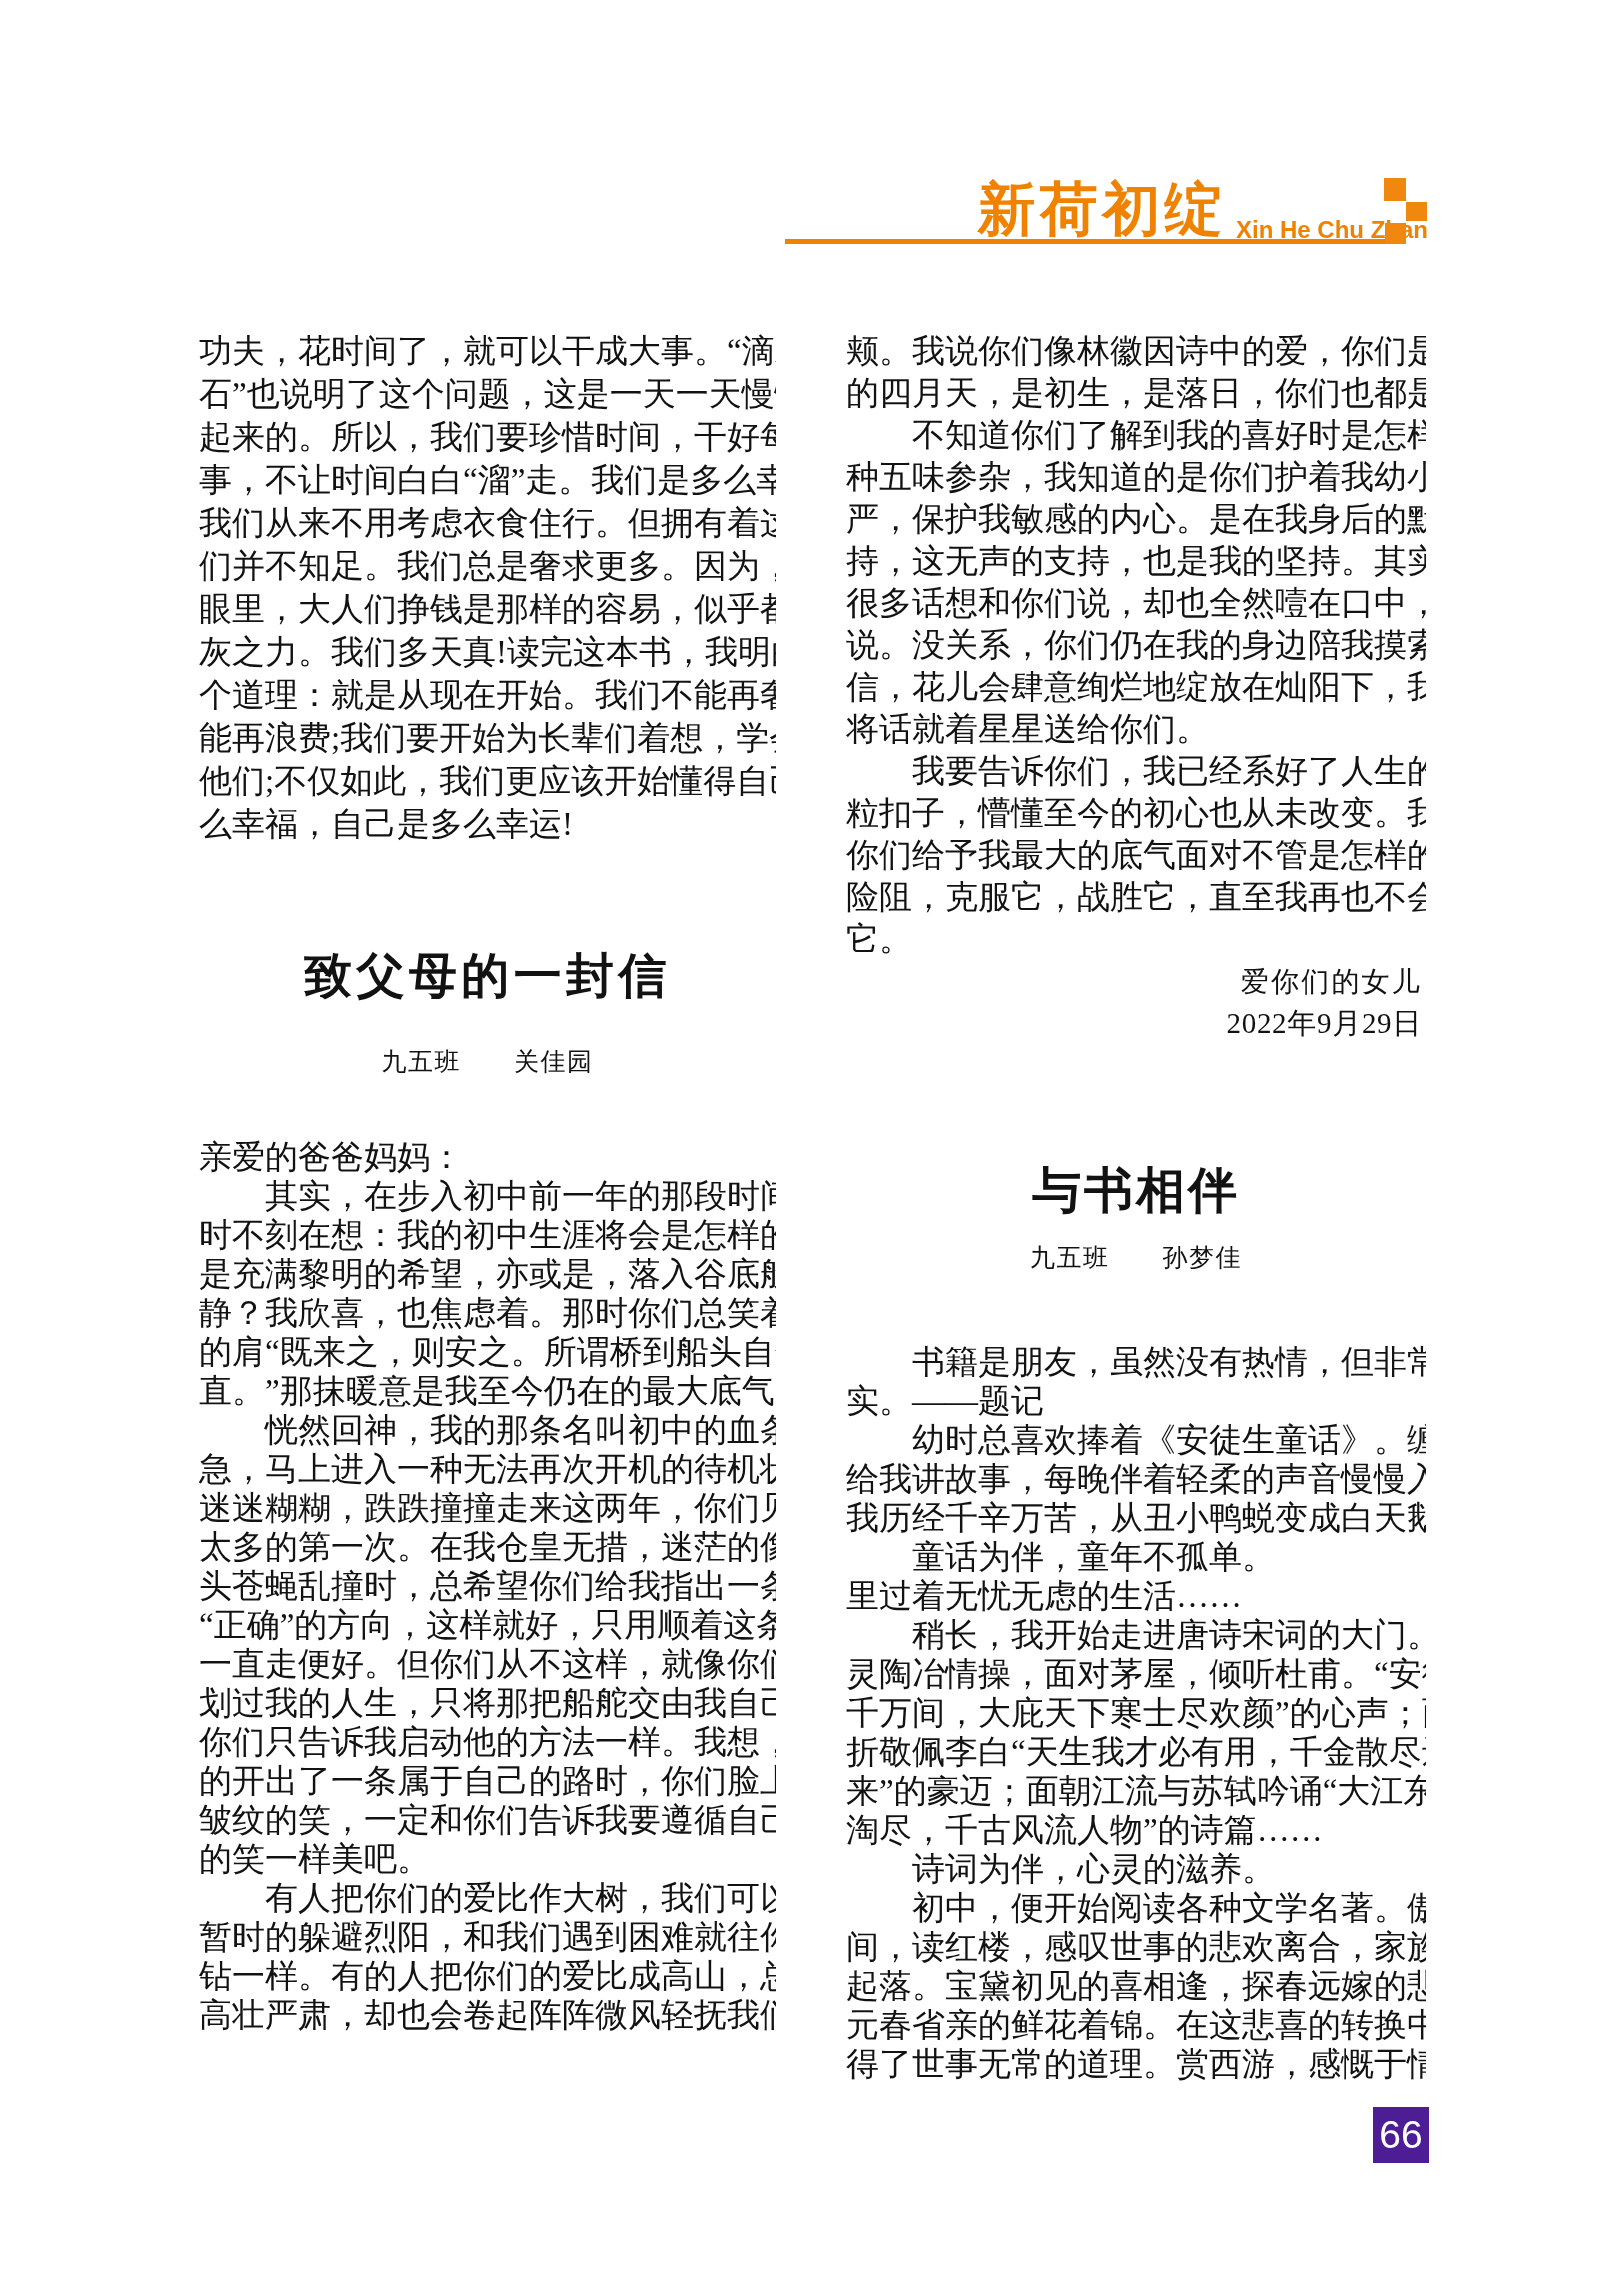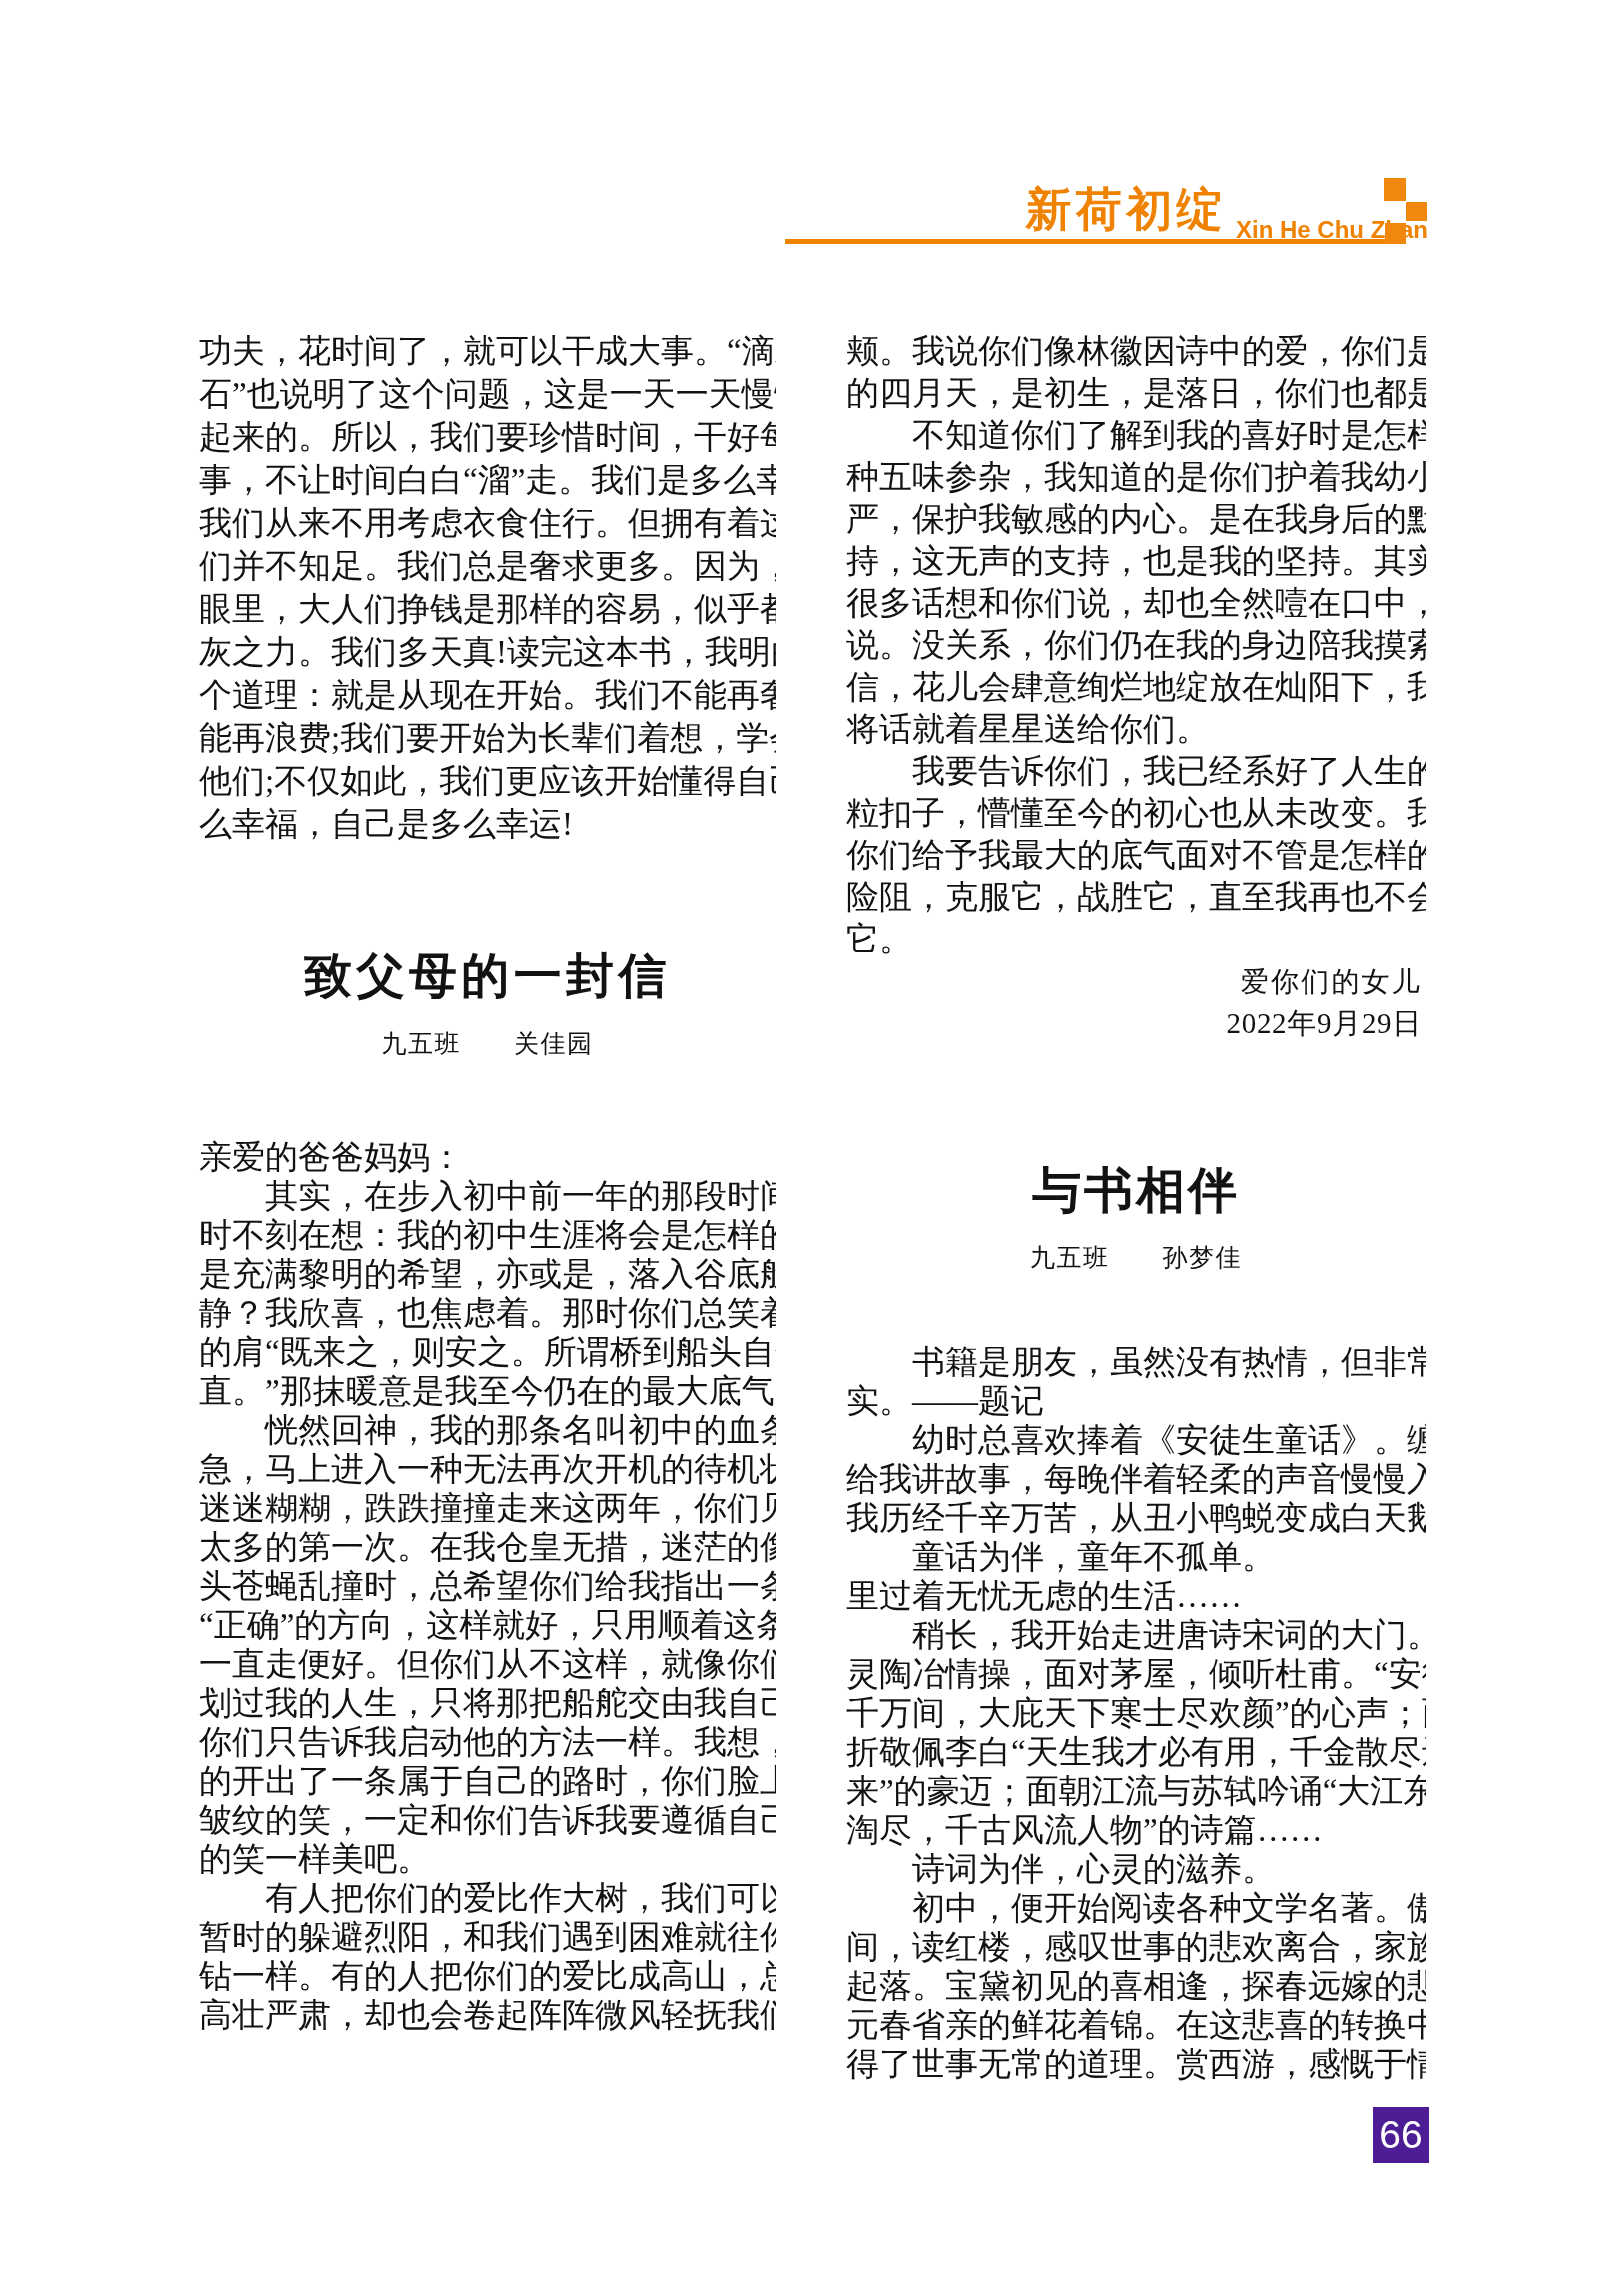--- a/index.html
+++ b/index.html
@@ -4,21 +4,21 @@
 <style>
   html,body{margin:0;padding:0;}
   body{
     width:1623px;height:2295px;position:relative;background:#ffffff;
     font-family:"Liberation Serif", serif;color:#121212;overflow:hidden;
   }
 
   
   .masthead-title{
     position:absolute;left:785px;top:175px;width:442px;height:69px;
-    text-align:right;font-size:46px;line-height:69px;font-weight:bold;
+    text-align:right;font-size:58px;line-height:69px;font-weight:bold;
     letter-spacing:4.4px;color:#EF8200;font-family:"Liberation Serif", serif;
   }
   .masthead-pinyin{
     position:absolute;left:1236px;top:217px;width:146px;height:26px;
     font-size:24px;line-height:26px;color:#EF8200;font-weight:bold;
     font-family:"Liberation Sans", sans-serif;white-space:nowrap;
   }
   .masthead-rule{
     position:absolute;left:785px;top:239px;width:600px;height:5.1px;background:#EF8200;
   }
@@ -45,21 +45,21 @@
 
   
   .article-header{position:absolute;text-align:center;}
   .ah-letter{left:199px;top:950px;width:577px;}
   .ah-essay {left:846px;top:1167px;width:580px;}
   .article-title{
     font-size:48px;line-height:51px;font-weight:bold;letter-spacing:4.4px;color:#121212;
   }
   .ah-essay .article-title{font-size:49px;line-height:48px;letter-spacing:2.9px;}
   .article-byline{
-    margin-top:29px;font-size:25px;line-height:28px;color:#121212;letter-spacing:1.5px;
+    margin-top:47px;font-size:25px;line-height:28px;color:#121212;letter-spacing:1.5px;
   }
   .ah-essay .article-byline{margin-top:29px;}
 
   
   .signature{
     position:absolute;left:846px;top:963px;width:576px;text-align:right;
   }
   .sig-name{font-size:28px;line-height:38px;letter-spacing:2.2px;}
   .sig-date{font-size:29px;line-height:44px;letter-spacing:0.7px;}
 

